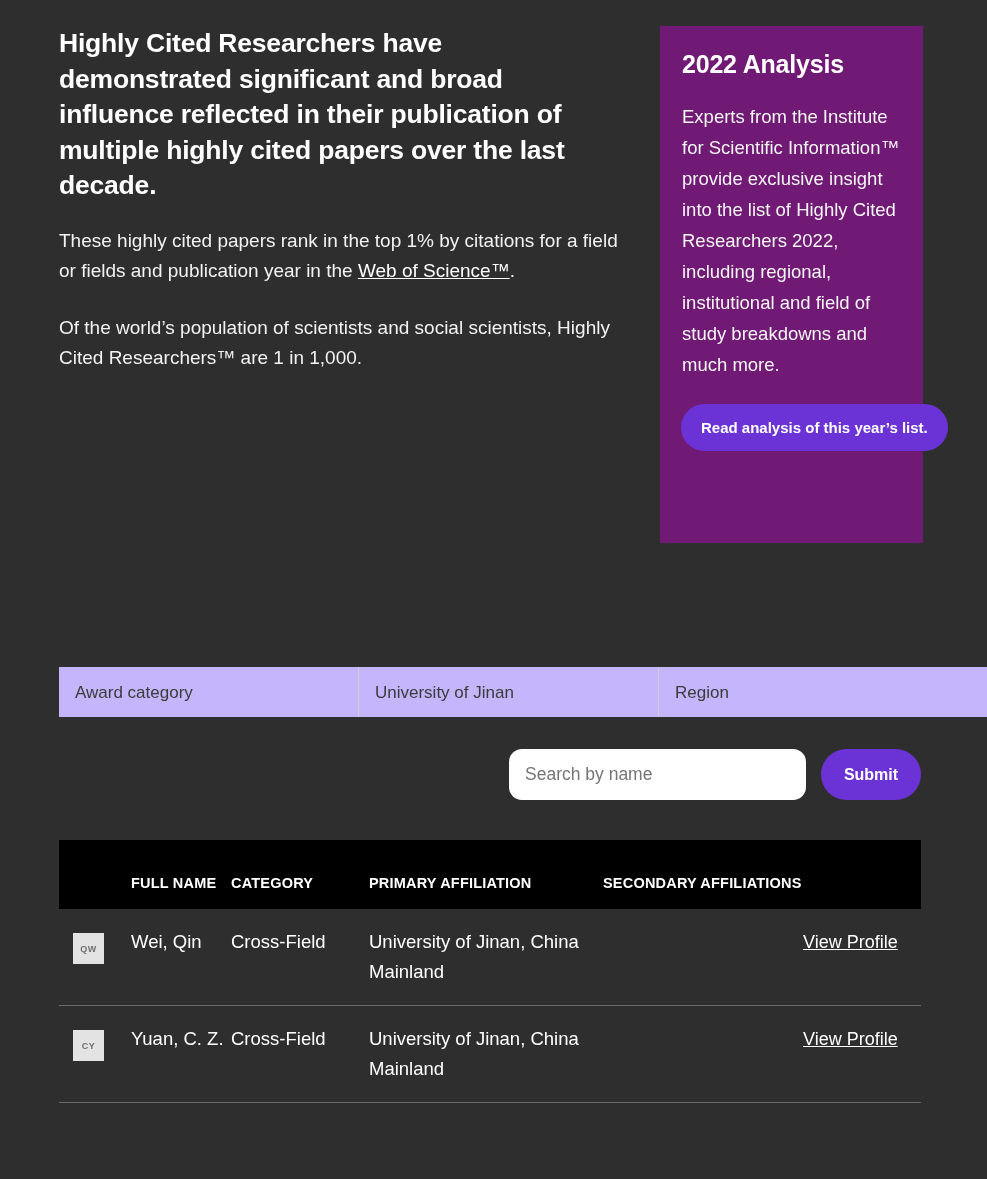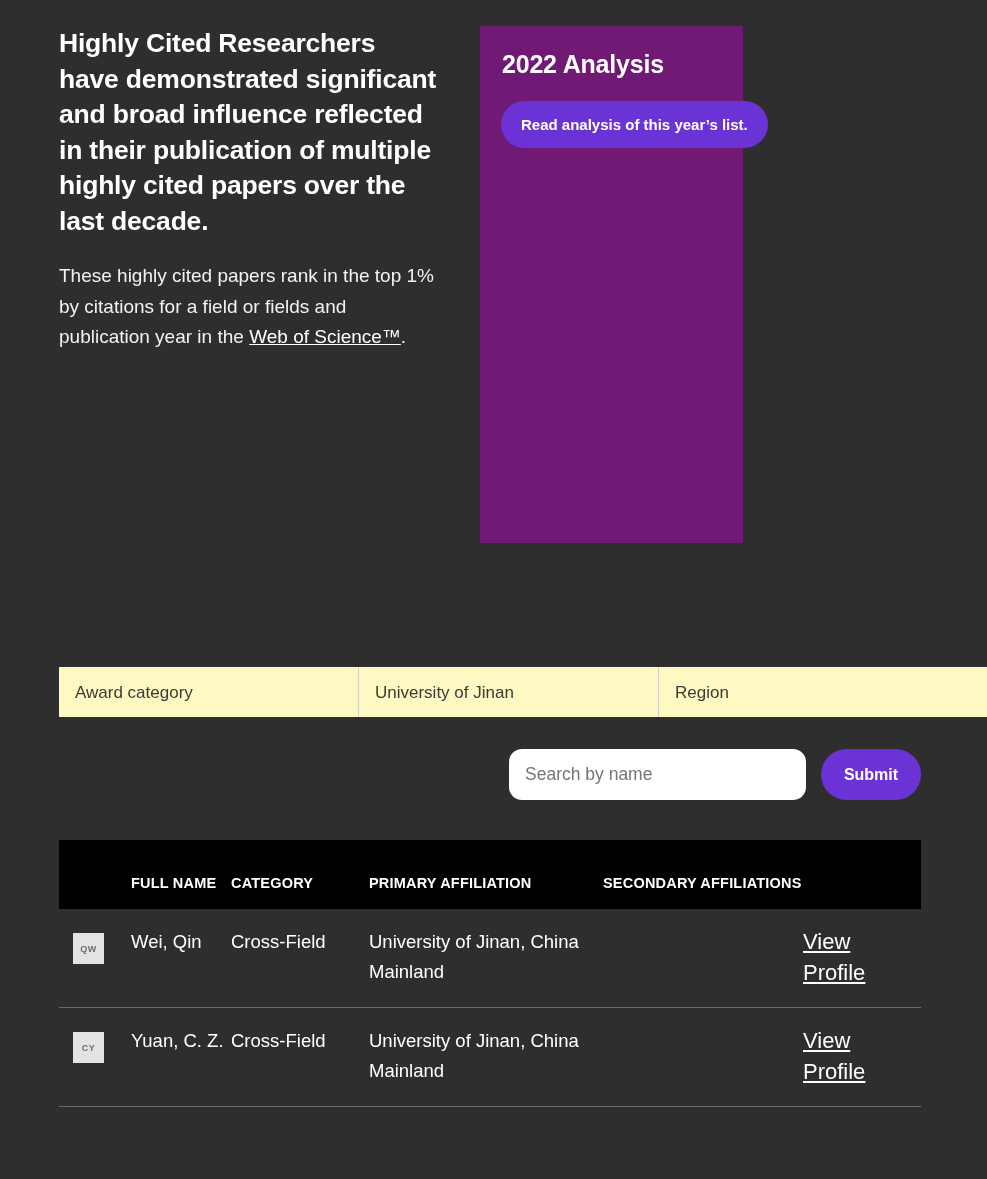--- a/index.html
+++ b/index.html
@@ -16,21 +16,21 @@
     position: relative;
     color: #ffffff;
   }
 
   
   .hero {
     display: flex;
     padding: 26px 0 0 0;
   }
   .hero-left {
-    width: 480px;
+    width: 660px;
     padding-left: 59px;
     padding-right: 40px;
   }
   .hero-headline {
     font-size: 26.5px;
     line-height: 35.5px;
     font-weight: bold;
     margin: 0 0 22px 0;
     letter-spacing: -0.2px;
     color: #ffffff;
@@ -102,21 +102,21 @@
   }
 
   
   .filters {
     display: flex;
     margin: 124px 0 0 59px;
     width: 1030px;
   }
   .filter-select {
     height: 50px;
-    background: #fef9c3;
+    background: #c4b5fd;
     color: #3b3b3b;
     border: none;
     border-right: 1px solid #d0d0d0;
     font-size: 17px;
     font-family: "Liberation Sans", sans-serif;
     padding: 0 16px;
     font-weight: 300;
     outline: none;
     appearance: none;
   }
@@ -205,40 +205,42 @@
     font-weight: bold;
     display: flex;
     align-items: center;
     justify-content: center;
     letter-spacing: 0.5px;
     margin-top: 6px;
   }
   .view-link {
     color: #ffffff;
     text-decoration: underline;
-    font-size: 22px;
+    font-size: 18px;
     line-height: 30px;
   }
 </style>
 </head>
 <body>
 
 <div class="hero">
   <div class="hero-left">
     <h1 class="hero-headline">Highly Cited Researchers have demonstrated significant and broad influence reflected in their publication of multiple highly cited papers over the last decade.</h1>
 
     <p class="hero-para">
       <span>These highly cited papers rank in the top 1% by citations for a field or fields and publication year in the </span><a href="#" class="hero-link">Web of Science™</a><span>.</span>
     </p>
 
+    <p class="hero-para">Of the world’s population of scientists and social scientists, Highly Cited Researchers™ are 1 in 1,000.</p>
 
   </div>
 
   <div class="analysis-card">
     <h2 class="analysis-title">2022 Analysis</h2>
+    <p class="analysis-body">Experts from the Institute for Scientific Information™ provide exclusive insight into the list of Highly Cited Researchers 2022, including regional, institutional and field of study breakdowns and much more.</p>
     <button class="analysis-btn">Read analysis of this year’s list.</button>
   </div>
 </div>
 
 <div class="filters">
   <select class="filter-select filter-award">
     <option>Award category</option>
   </select>
   <select class="filter-select filter-inst">
     <option>University of Jinan</option>

